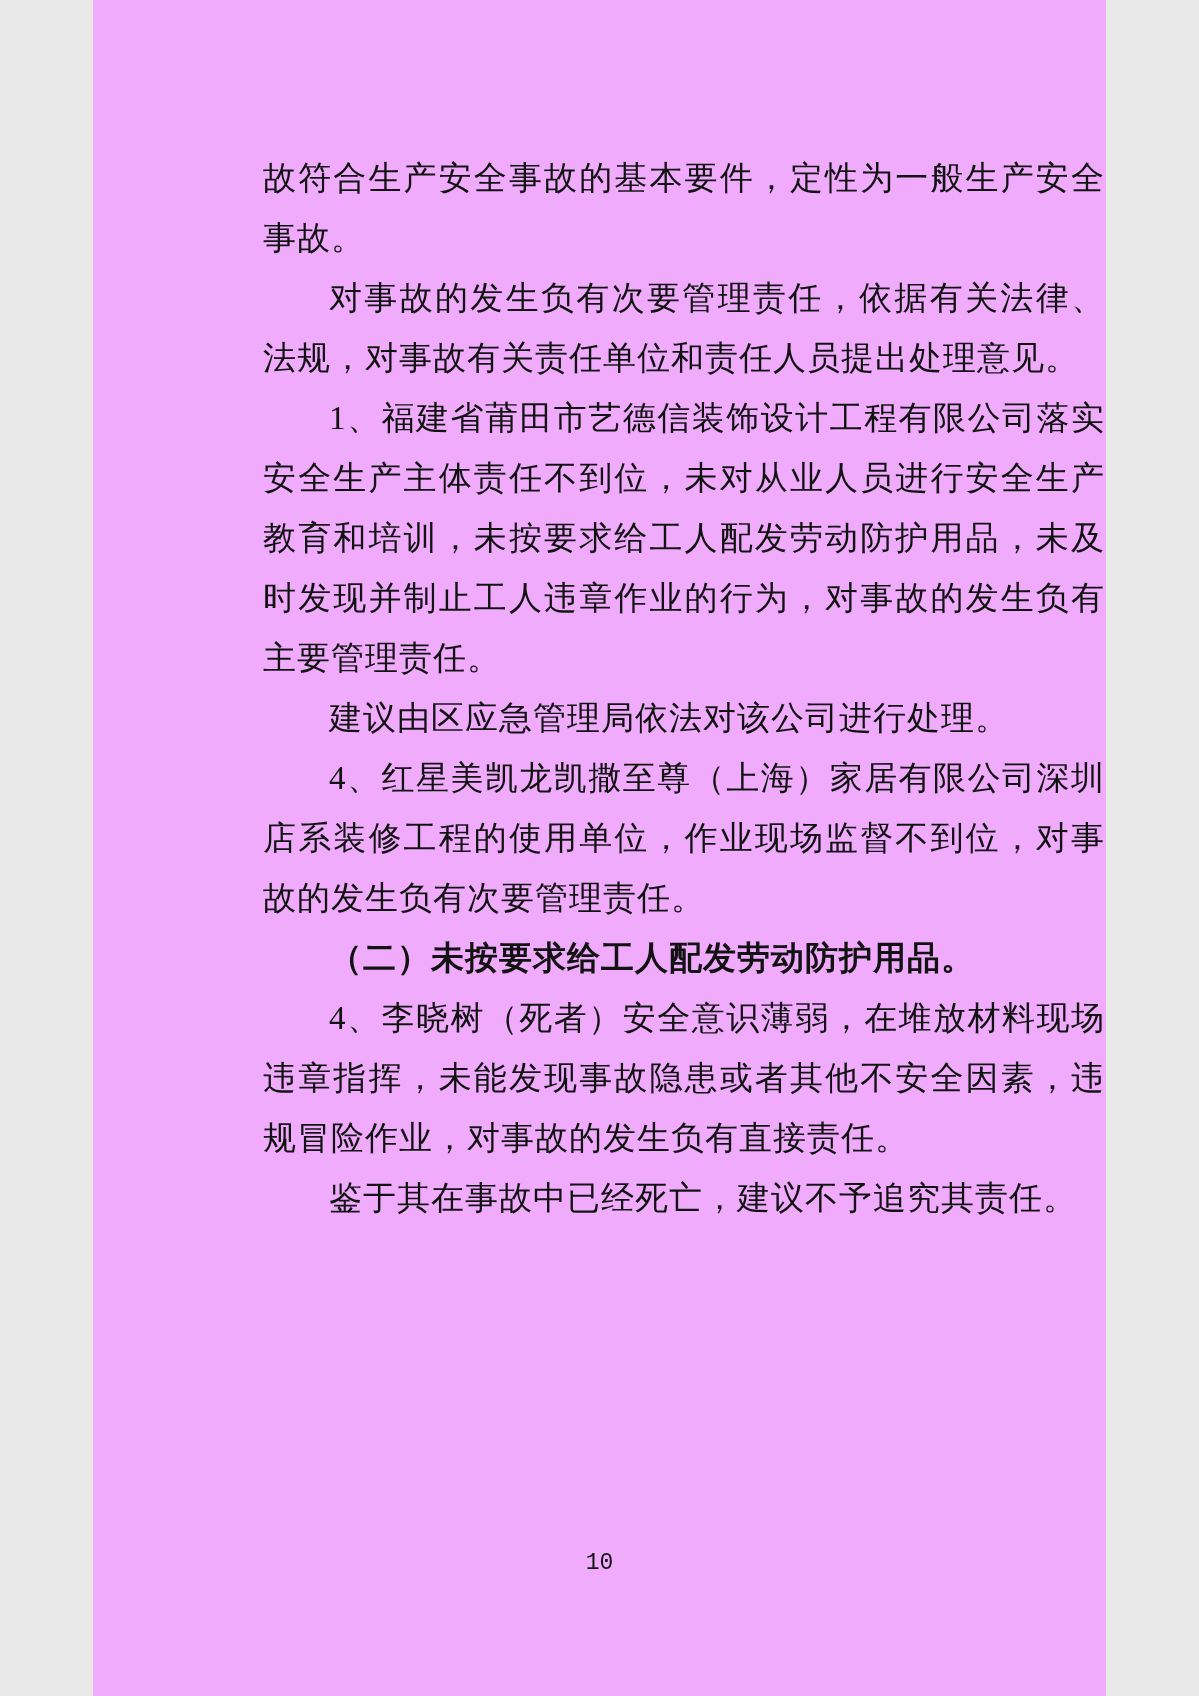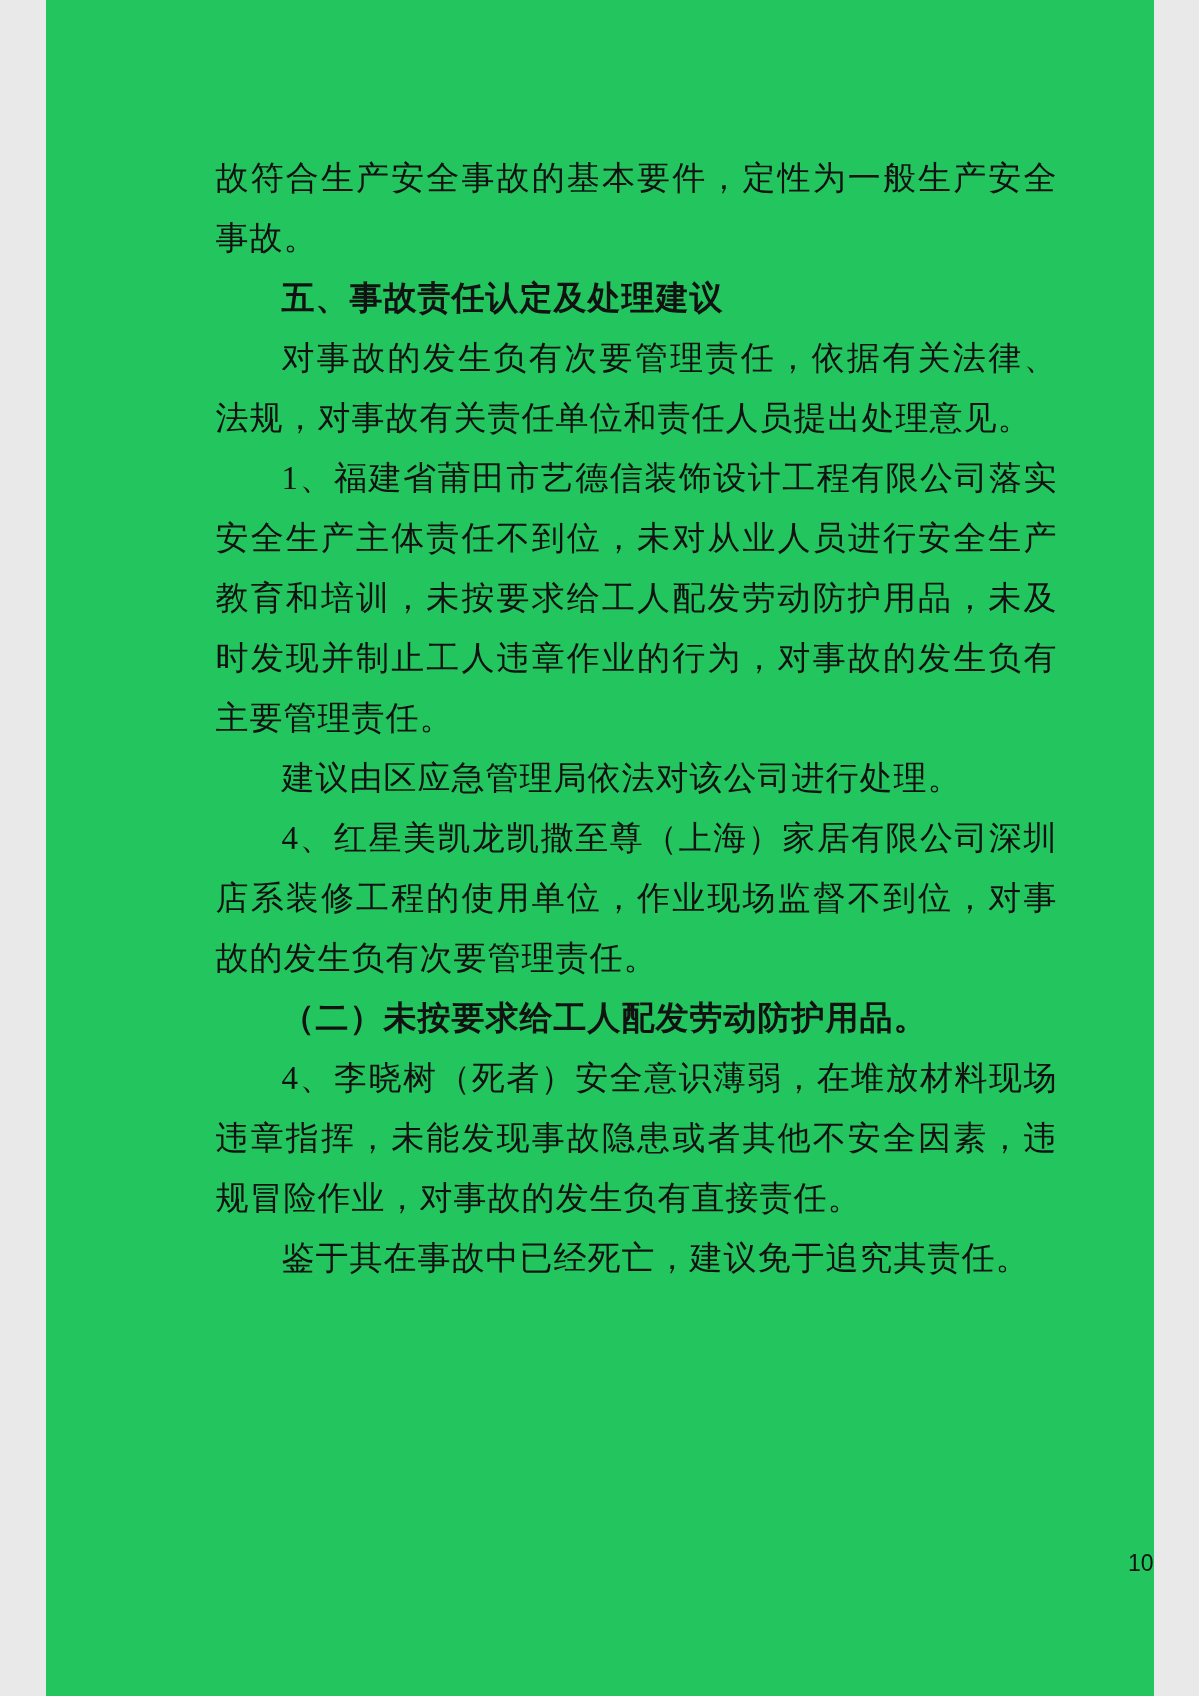--- a/index.html
+++ b/index.html
@@ -2,23 +2,23 @@
 <html><head>
 <meta charset="utf-8">
 <style>
   html, body {
     margin: 0;
     padding: 0;
     background: #e9e9e9;
   }
   .page {
     position: relative;
-    width: 1108px;
+    width: 1013px;
     height: 1696px;
-    background: #22c55e;
+    background: #f0abfc;
     margin: 0 auto;
     overflow: hidden;
     font-family: "Liberation Serif", "DejaVu Serif", serif;
     color: #121212;
   }
   .content {
     position: absolute;
     left: 170px;
     top: 148px;
     width: 842px;
@@ -39,51 +39,50 @@
     font-weight: bold;
     text-indent: 2em;
     font-family: "Liberation Sans", "DejaVu Sans", sans-serif;
     text-align: left;
   }
   .page-footer {
     position: absolute;
     top: 1548px;
     left: 0;
     width: 100%;
-    text-align: right;
+    text-align: center;
     font-size: 23px;
     line-height: 30px;
     color: #121212;
-    font-family: Liberation Sans, sans-serif;
+    font-family: Liberation Mono, monospace;
   }
 </style>
 </head>
 <body>
 
 <div class="page">
 
   <div class="content">
 
     <p class="para">故符合生产安全事故的基本要件，定性为一般生产安全事故。</p>
 
-    <p class="heading">五、事故责任认定及处理建议</p>
 
     <p class="para para-indent">对事故的发生负有次要管理责任，依据有关法律、法规，对事故有关责任单位和责任人员提出处理意见。</p>
 
 
     <p class="para para-indent">1、福建省莆田市艺德信装饰设计工程有限公司落实安全生产主体责任不到位，未对从业人员进行安全生产教育和培训，未按要求给工人配发劳动防护用品，未及时发现并制止工人违章作业的行为，对事故的发生负有主要管理责任。</p>
 
     <p class="para para-indent">建议由区应急管理局依法对该公司进行处理。</p>
 
     <p class="para para-indent">4、红星美凯龙凯撒至尊（上海）家居有限公司深圳店系装修工程的使用单位，作业现场监督不到位，对事故的发生负有次要管理责任。</p>
 
 
     <p class="heading">（二）未按要求给工人配发劳动防护用品。</p>
 
     <p class="para para-indent">4、李晓树（死者）安全意识薄弱，在堆放材料现场违章指挥，未能发现事故隐患或者其他不安全因素，违规冒险作业，对事故的发生负有直接责任。</p>
 
-    <p class="para para-indent">鉴于其在事故中已经死亡，建议免于追究其责任。</p>
+    <p class="para para-indent">鉴于其在事故中已经死亡，建议不予追究其责任。</p>
 
   </div>
 
   <div class="page-footer">10</div>
 
 </div>
 
 </body></html>

